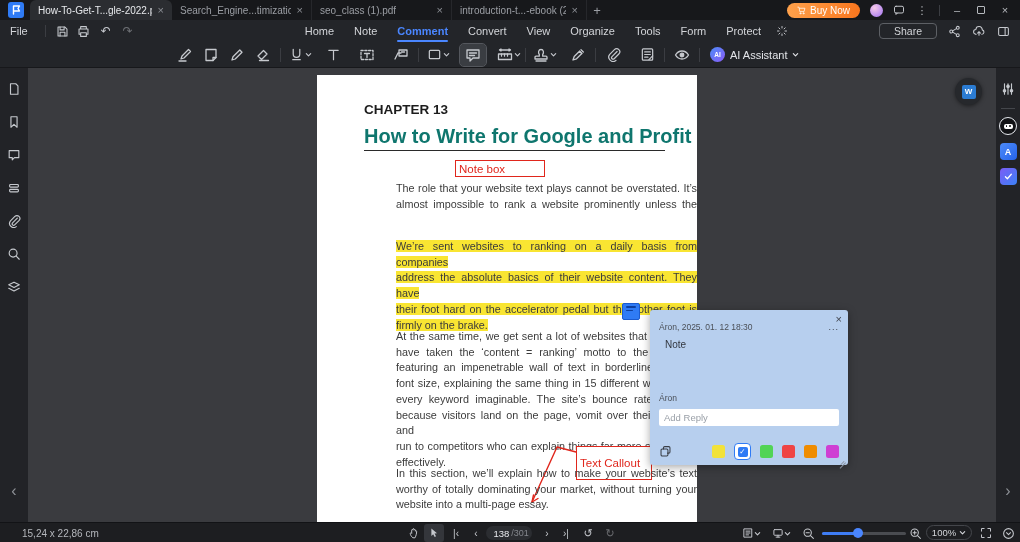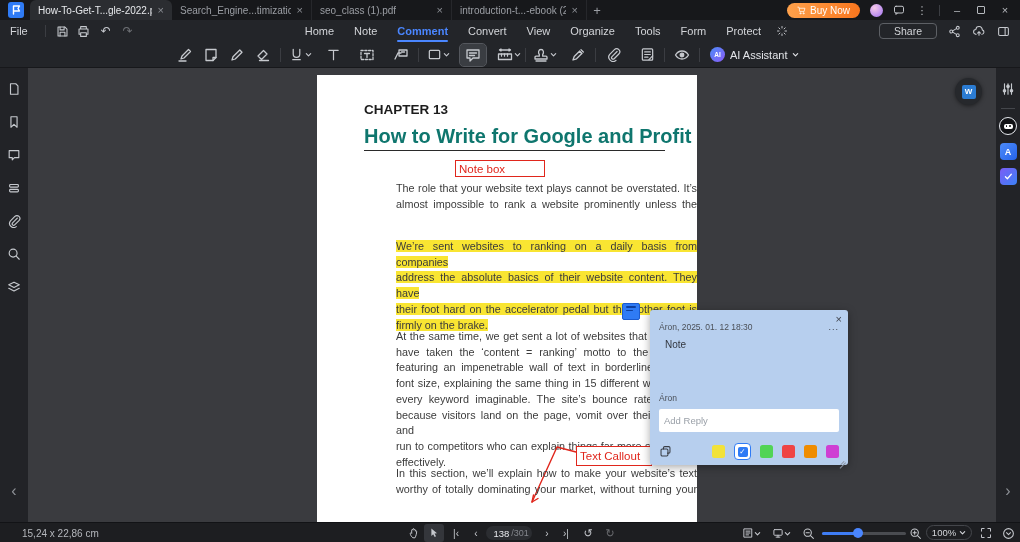--- a/index.html
+++ b/index.html
@@ -60,31 +60,31 @@
   .chapter { position:absolute; left:47px; top:27px; font-size:13.5px; font-weight:bold; color:#1c1c1c; }
   .doc-title { position:absolute; left:47px; top:50px; font-size:20px; font-weight:bold; color:#0f766e; }
   .title-rule { position:absolute; left:47px; top:75px; width:301px; height:0; border-top:1.5px solid #2a2a2a; }
   .textbox-annot { position:absolute; left:138px; top:85px; width:90px; height:17px; border:1.5px solid #e0261c; color:#e0261c; font-size:11.5px; display:flex; align-items:center; padding-left:3px; }
   .paras { position:absolute; left:47px; width:301px; font-size:10.8px; line-height:15.7px; color:#3b3b3b;margin-left:32px; }
   .jline { text-align:justify; text-align-last:justify; white-space:normal; }
   .jline.last { text-align-last:left; }
   .hl { background:#f9e532; }
   .note-marker { position:absolute; left:305px; top:228px; width:18px; height:17px; background:#2f7bf5; border:1px solid #1b5bd0; border-radius:2px; padding:2px 3px; }
   .note-marker .bar { height:1.5px; background:#0d3f9e; margin-bottom:2px; border-radius:1px; }
-  .callout-annot { position:absolute; left:259px; top:371px; width:76px; height:20px; border:1.5px solid #e0261c; background:#fff; color:#e0261c; font-size:11.5px; display:flex; align-items:center; padding-left:3px; }
+  .callout-annot { position:absolute; left:259px; top:371px; width:76px; height:34px; border:1.5px solid #e0261c; background:#fff; color:#e0261c; font-size:11.5px; display:flex; align-items:center; padding-left:3px; }
   .callout-arrow { position:absolute; left:190px; top:365px; }
 
   
   #note-popup { position:absolute; left:650px; top:242px; width:198px; height:155px; background:#b7cfee; border-radius:3px; box-shadow:0 2px 8px rgba(0,0,0,.35); color:#3a3f47; z-index:5; }
   #note-popup .close { position:absolute; right:6px; top:3px; font-size:11px; color:#40454d; }
   #note-popup .author-row { position:absolute; left:9px; top:12px; right:9px; font-size:8.5px; color:#4a4f57; display:flex; justify-content:space-between; align-items:center; }
   #note-popup .kebab { letter-spacing:1px; font-size:9px; color:#3a3f47; }
   #note-popup .note-body { position:absolute; left:15px; top:29px; font-size:10px; color:#333840; }
   #note-popup .reply-author { position:absolute; left:9px; top:83px; font-size:8.5px; color:#4a4f57; }
-  #note-popup .reply-input { position:absolute; left:9px; top:99px; width:180px; height:23px; background:#fff; border:none; border-radius:2px; font-size:9.5px; padding:0 5px; color:#333; font-family:"Liberation Sans",sans-serif; }
+  #note-popup .reply-input { position:absolute; left:9px; top:99px; width:180px; height:17px; background:#fff; border:none; border-radius:2px; font-size:9.5px; padding:0 5px; color:#333; font-family:"Liberation Sans",sans-serif; }
   #note-popup .reply-input::placeholder { color:#9aa0a8; }
   #note-popup .toolbar-row { position:absolute; left:9px; right:9px; top:133px; height:17px; display:flex; align-items:center; }
   .swatches { margin-left:auto; display:flex; align-items:center; gap:9px; }
   .swatch { width:13px; height:13px; border-radius:2.5px; }
   .swatch-sel { width:17px; height:17px; border-radius:4px; background:#fff; border:1.5px solid #2f7bf5; display:flex; align-items:center; justify-content:center; }
   .swatch-sel .inner { width:10px; height:10px; border-radius:2px; background:#2f7bf5; color:#fff; font-size:7.5px; display:flex; align-items:center; justify-content:center; }
   .resize-handle { position:absolute; right:2px; bottom:2px; width:8px; height:8px;
     background:linear-gradient(135deg,transparent 45%,#7d8globe 0) ; }
   .resize-handle::before { content:""; position:absolute; right:0; bottom:0; width:8px; height:1px; background:#8a93a0; transform:rotate(-45deg); transform-origin:right bottom; }
   .resize-handle::after { content:""; position:absolute; right:0; bottom:0; width:5px; height:1px; background:#8a93a0; transform:rotate(-45deg) translateY(-2px); transform-origin:right bottom; }
@@ -455,20 +455,21 @@
       <path d="M69 12 L50 7 L25 62" fill="none"></path>
       <path d="M25 62 l1.5-7 M25 62 l6-3.5" fill="none"></path>
     </svg>
     <div class="callout-annot">
       <span>Text Callout</span>
     </div>
 
     <div class="paras" style="top:391px">
       <div class="jline">In this section, we’ll explain how to make your website’s text</div>
       <div class="jline">worthy of totally dominating your market, without turning your</div>
+      <div class="jline last">website into a multi-page essay.</div>
     </div>
   </div>
 
   <div id="note-popup">
     <span class="close">×</span>
     <div class="author-row">
       <span>Áron,  2025. 01. 12 18:30</span>
       <span class="kebab">...</span>
     </div>
     <div class="note-body">Note</div>

